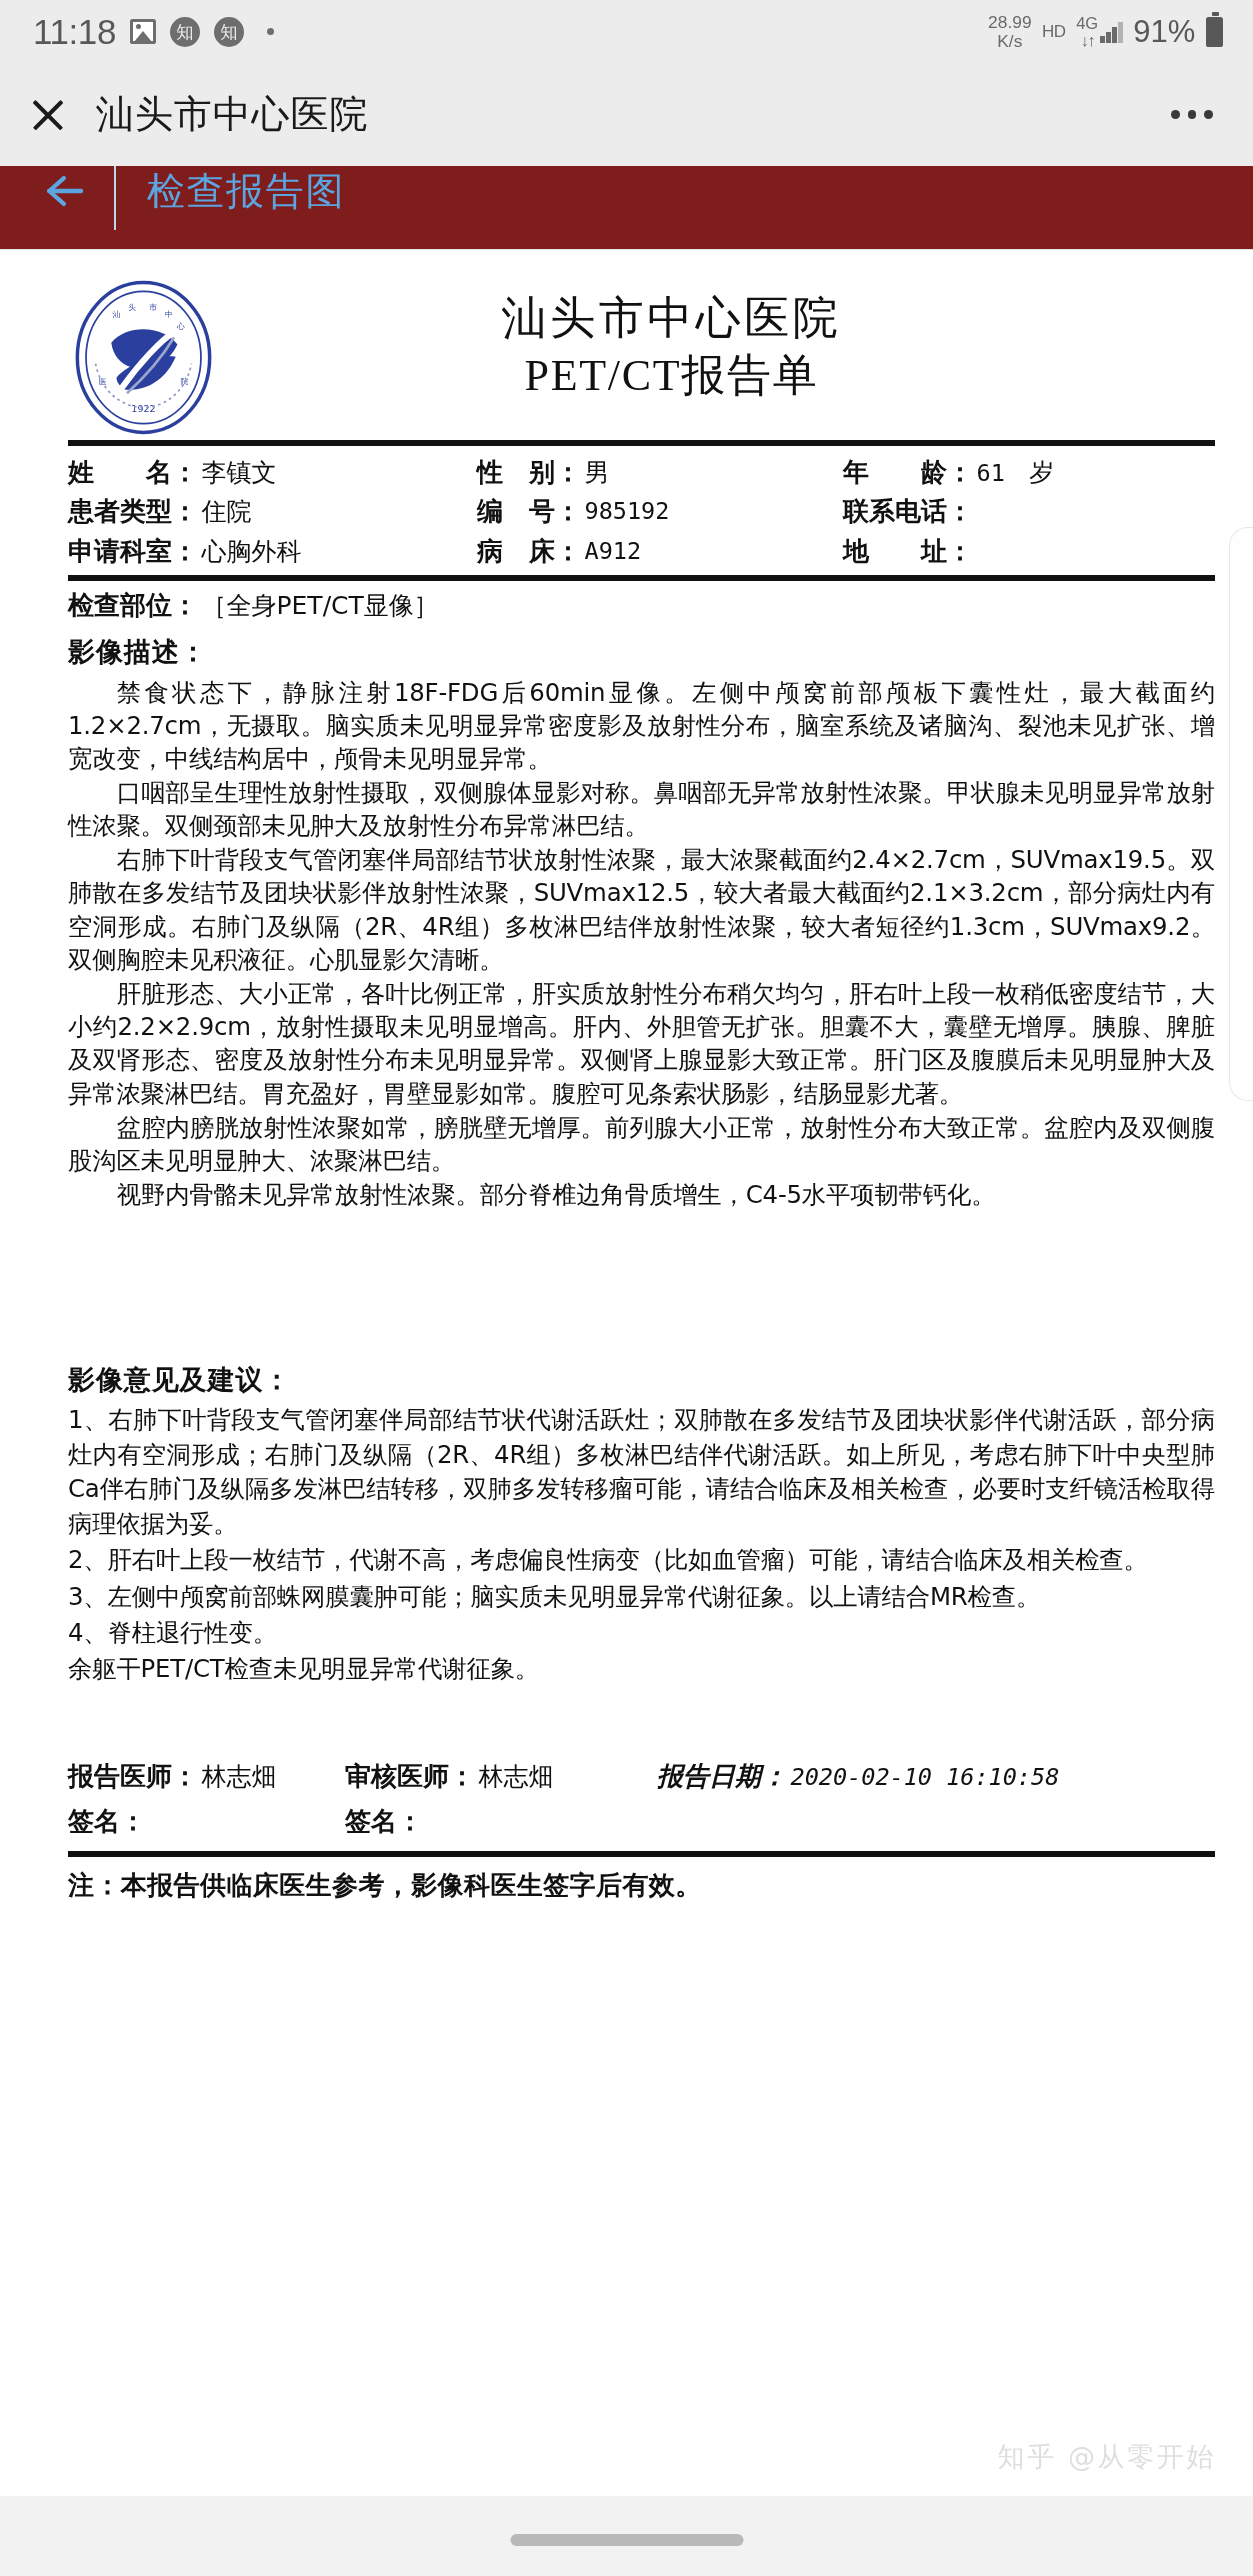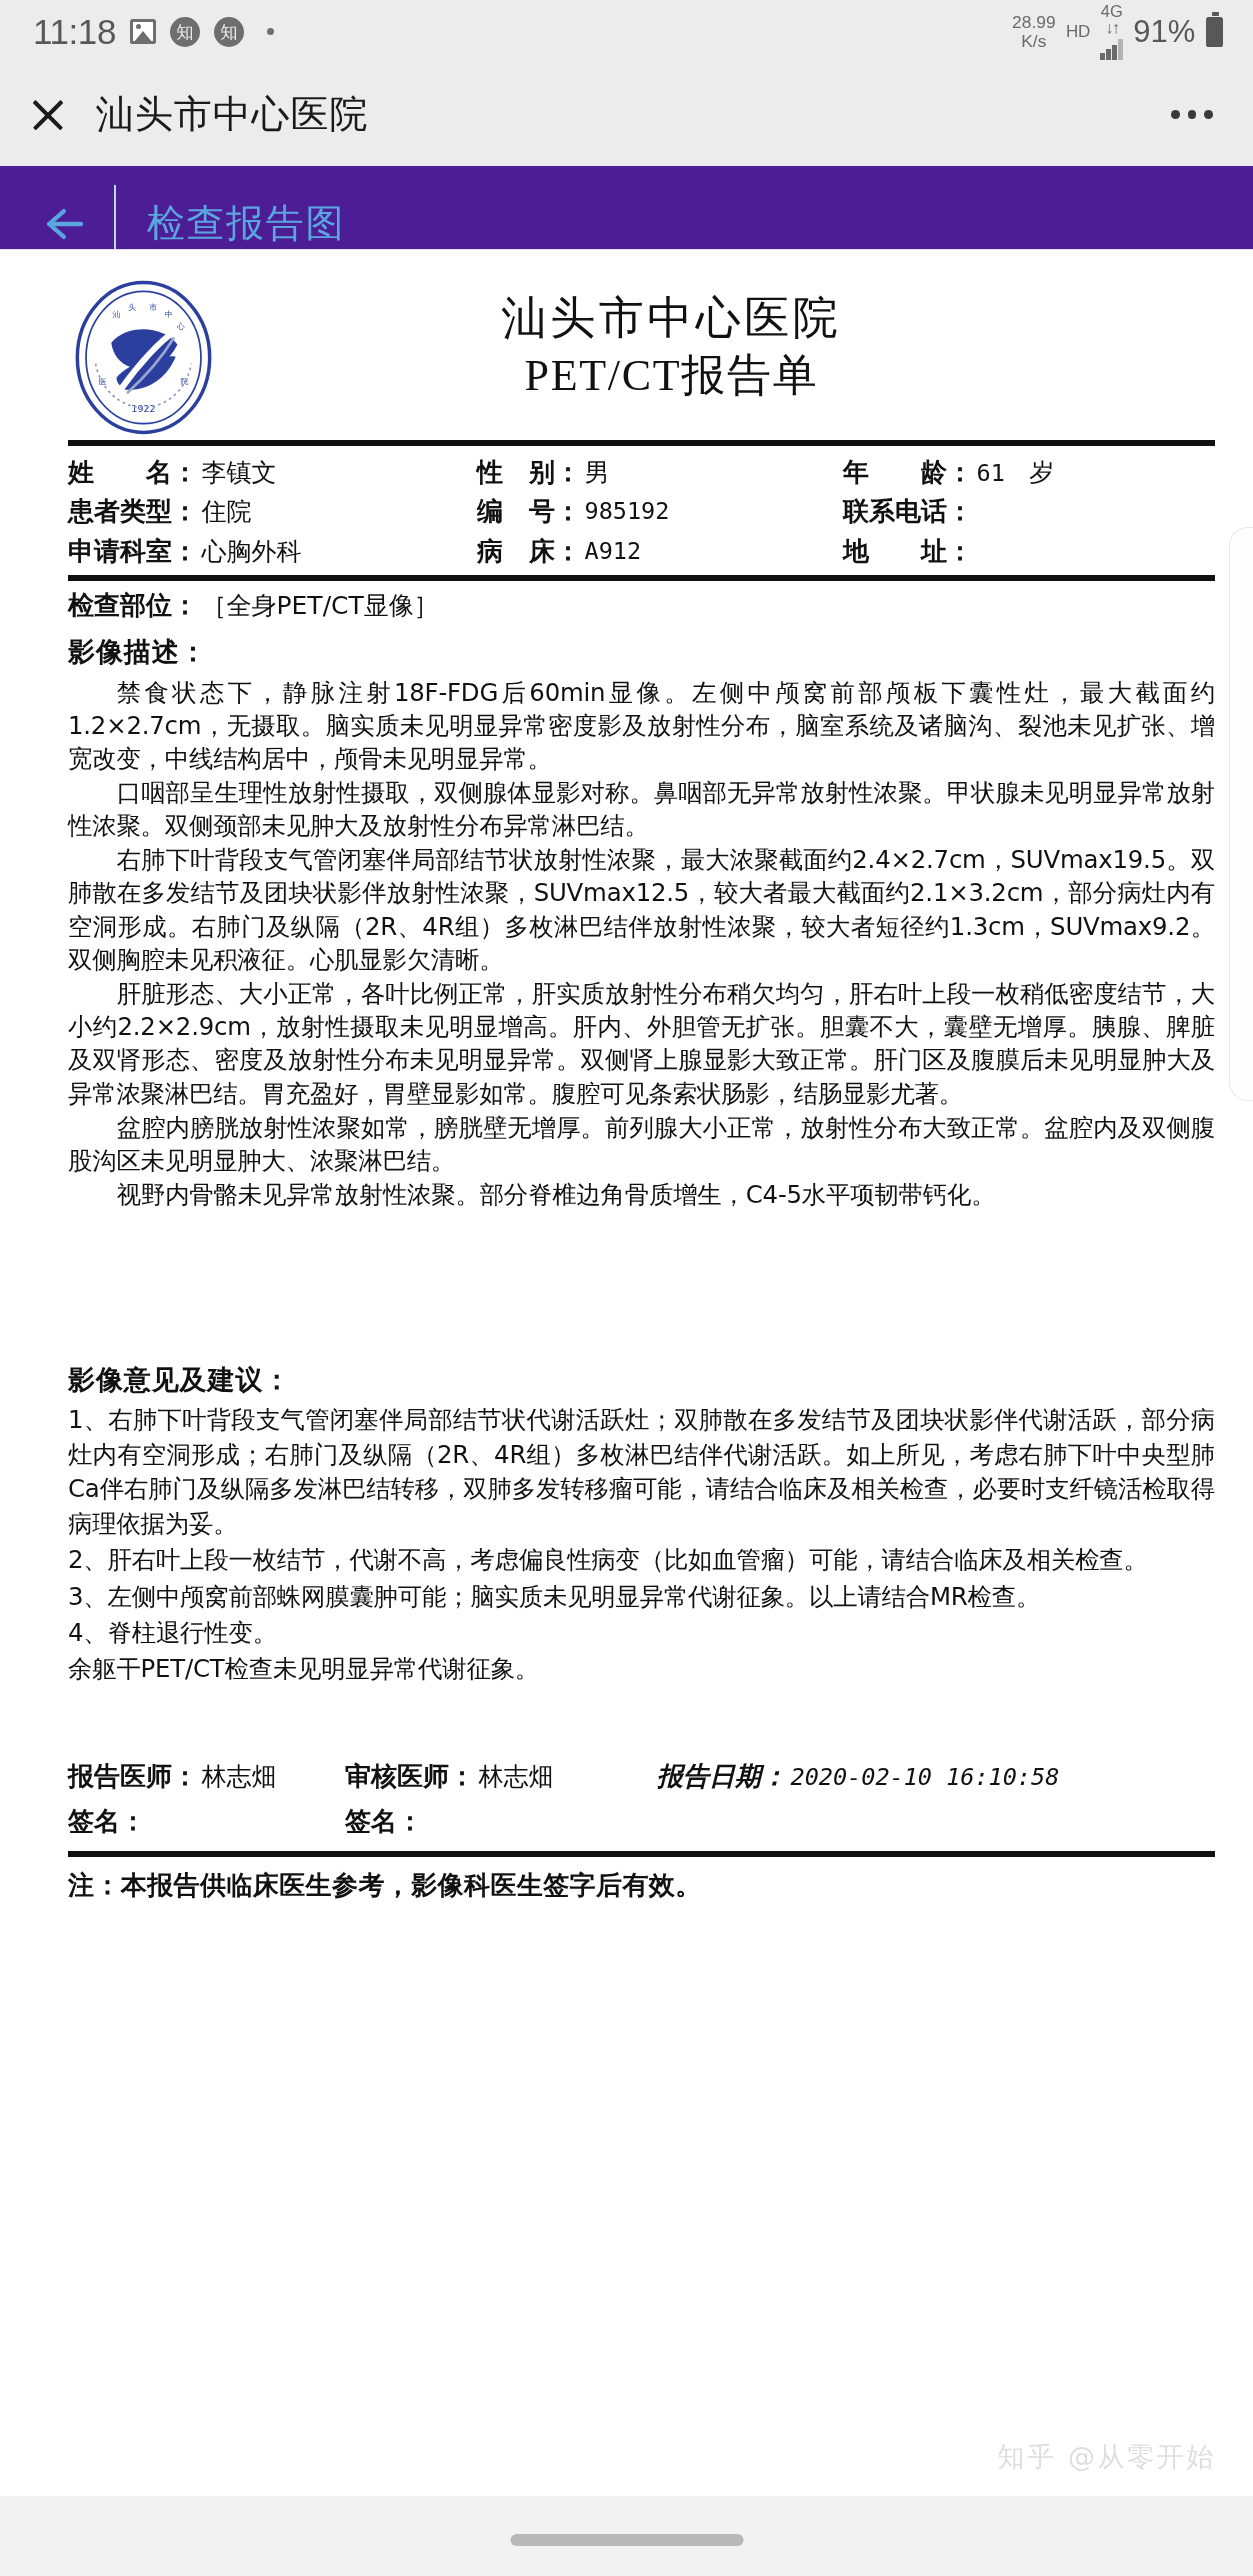--- a/index.html
+++ b/index.html
@@ -36,21 +36,21 @@
   }
   .sb-badge {
     width: 30px; height: 30px; border-radius: 50%; background: #6e6e6e;
     color: #ececec; font-size: 17.4px; line-height: 30px; text-align: center;
     font-family: "DejaVu Sans", sans-serif;
   }
   .sb-dot { width: 7.8px; height: 7.8px; border-radius: 50%; background: #6e6e6e; margin-left: 8.7px; }
   .sb-right { margin-left: auto; display: flex; align-items: center; gap: 10.4px; }
   .sb-speed { font-size: 17.4px; line-height: 1.05; text-align: center; color: #6a6a6a; margin-left: 36px; }
   .sb-hd { font-size: 17px; color: #6a6a6a; letter-spacing: -0.4px; }
-  .sb-4g-wrap { display: flex; align-items: flex-end; gap: 2px; flex-direction: column; }
+  .sb-4g-wrap { display: flex; align-items: center; gap: 2px; }
   .sb-4g { font-size: 16.5px; color: #6a6a6a; line-height: 1; }
   .sb-arrows { font-size: 16.5px; color: #6a6a6a; line-height: 1; letter-spacing: -1.7px; }
   .sb-bars { display: flex; align-items: flex-end; gap: 1.7px; height: 22.6px; }
   .sb-bars i { width: 4.4px; background: #6a6a6a; display: block; }
   .sb-bars i:nth-child(1) { height: 7px; }
   .sb-bars i:nth-child(2) { height: 11.3px; }
   .sb-bars i:nth-child(3) { height: 15.7px; }
   .sb-bars i:nth-child(4) { height: 21px; background: #b3b3b3; }
   .sb-batt-txt { font-size: 31px; color: #585858; }
   .sb-batt {
@@ -78,21 +78,21 @@
   .close-x::after  { transform: translate(-50%,-50%) rotate(-45deg); }
   .app-title {
     font-size: 38px; color: #1a1a1a; margin-left: 28px; letter-spacing: 0.9px;
     font-family: "DejaVu Sans", sans-serif;
   }
   .more-dots { margin-left: auto; display: flex; gap: 7.8px; align-items: center; padding: 15.7px 5.2px; }
   .more-dots i { width: 8.7px; height: 8.7px; border-radius: 50%; background: #3a3a3a; display: block; }
 
   
   .sub-nav {
-    height: 84px; background: #4c1d95; display: flex; align-items: flex-end;
+    height: 84px; background: #7f1d1d; display: flex; align-items: flex-start;
     padding-left: 38px; border-bottom: 1.7px solid #e2e2e2;
   }
   .back-arrow { width: 50px; height: 50px; position: relative; flex: 0 0 auto; }
   .back-arrow svg { display: block; }
   .nav-divider { width: 1.7px; height: 64px; background: #bcd9ef; margin: 0 31px 0 26px; }
   .nav-title {
     font-size: 38px; color: #5ba5e0; letter-spacing: 1.7px;
     font-family: "DejaVu Sans", sans-serif;
   }
 

